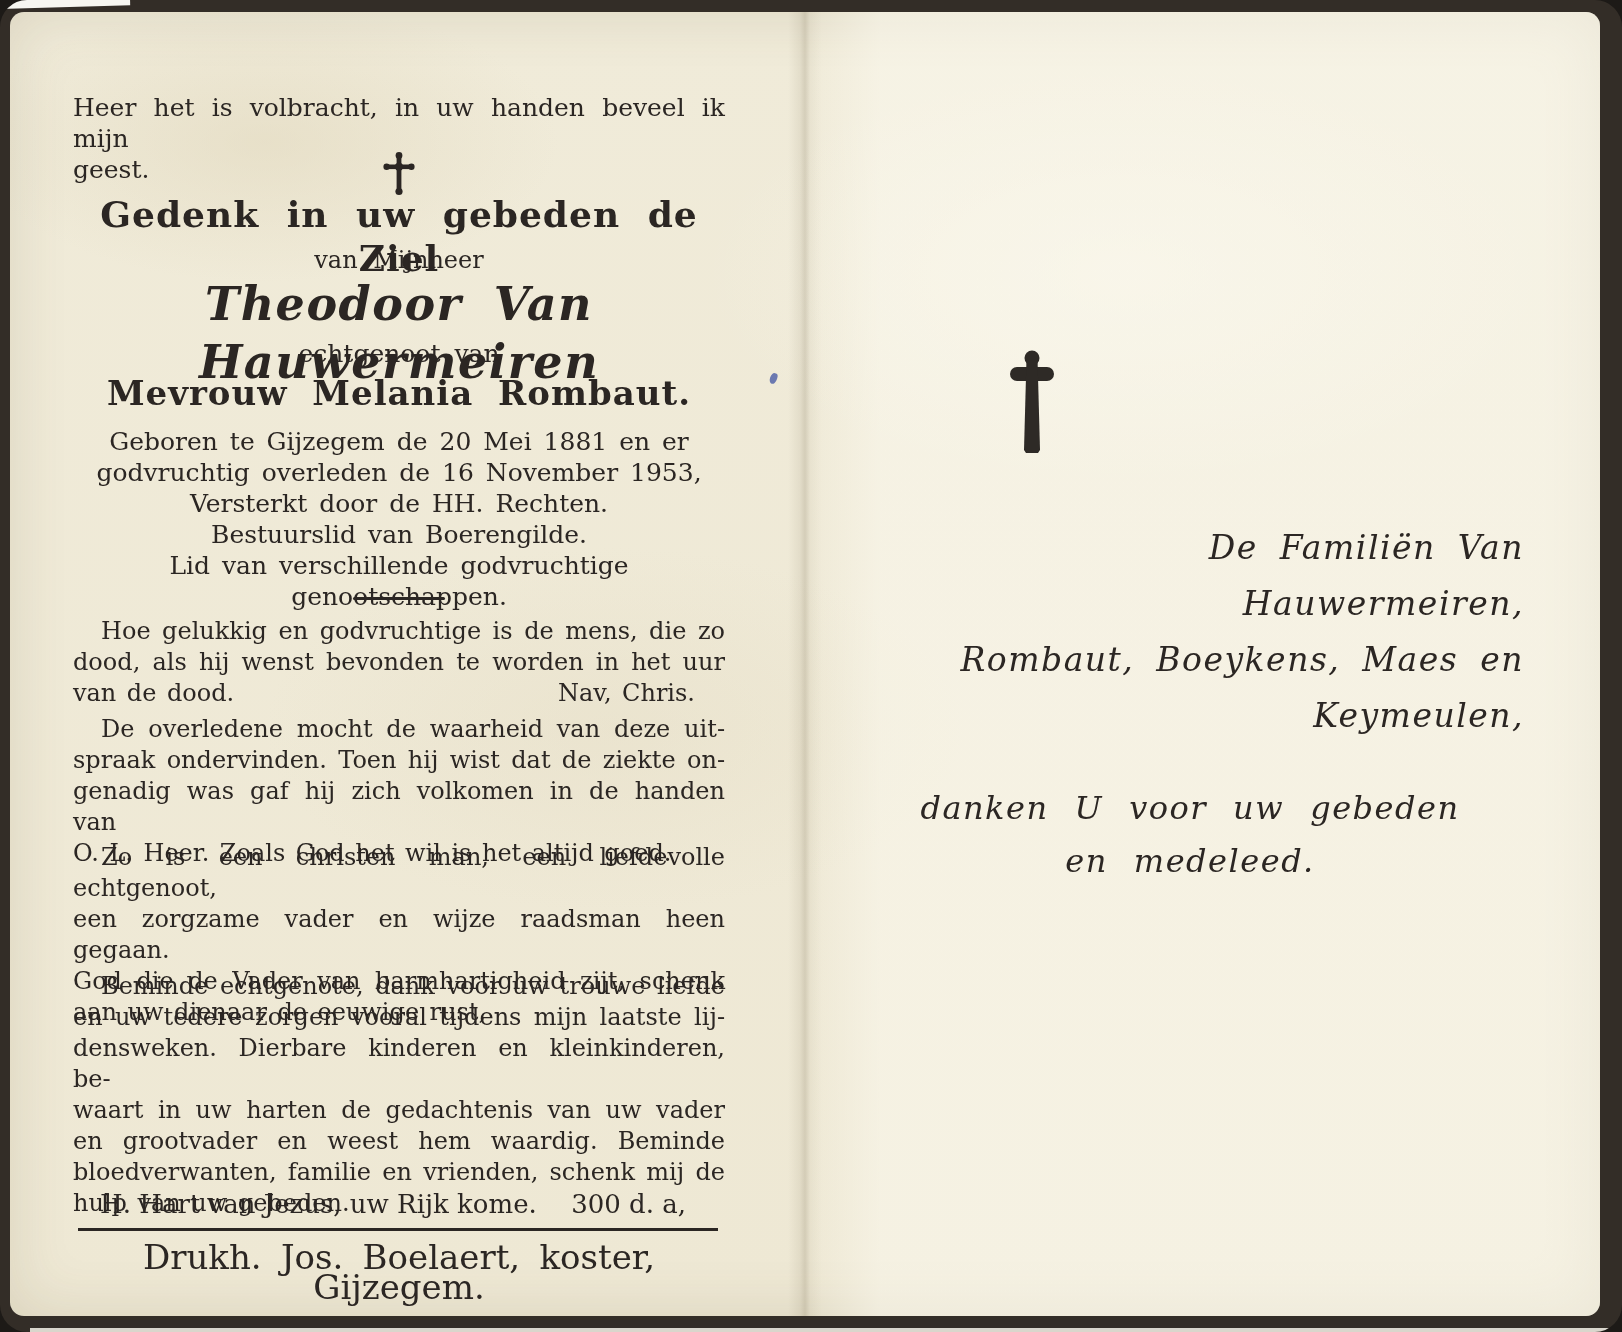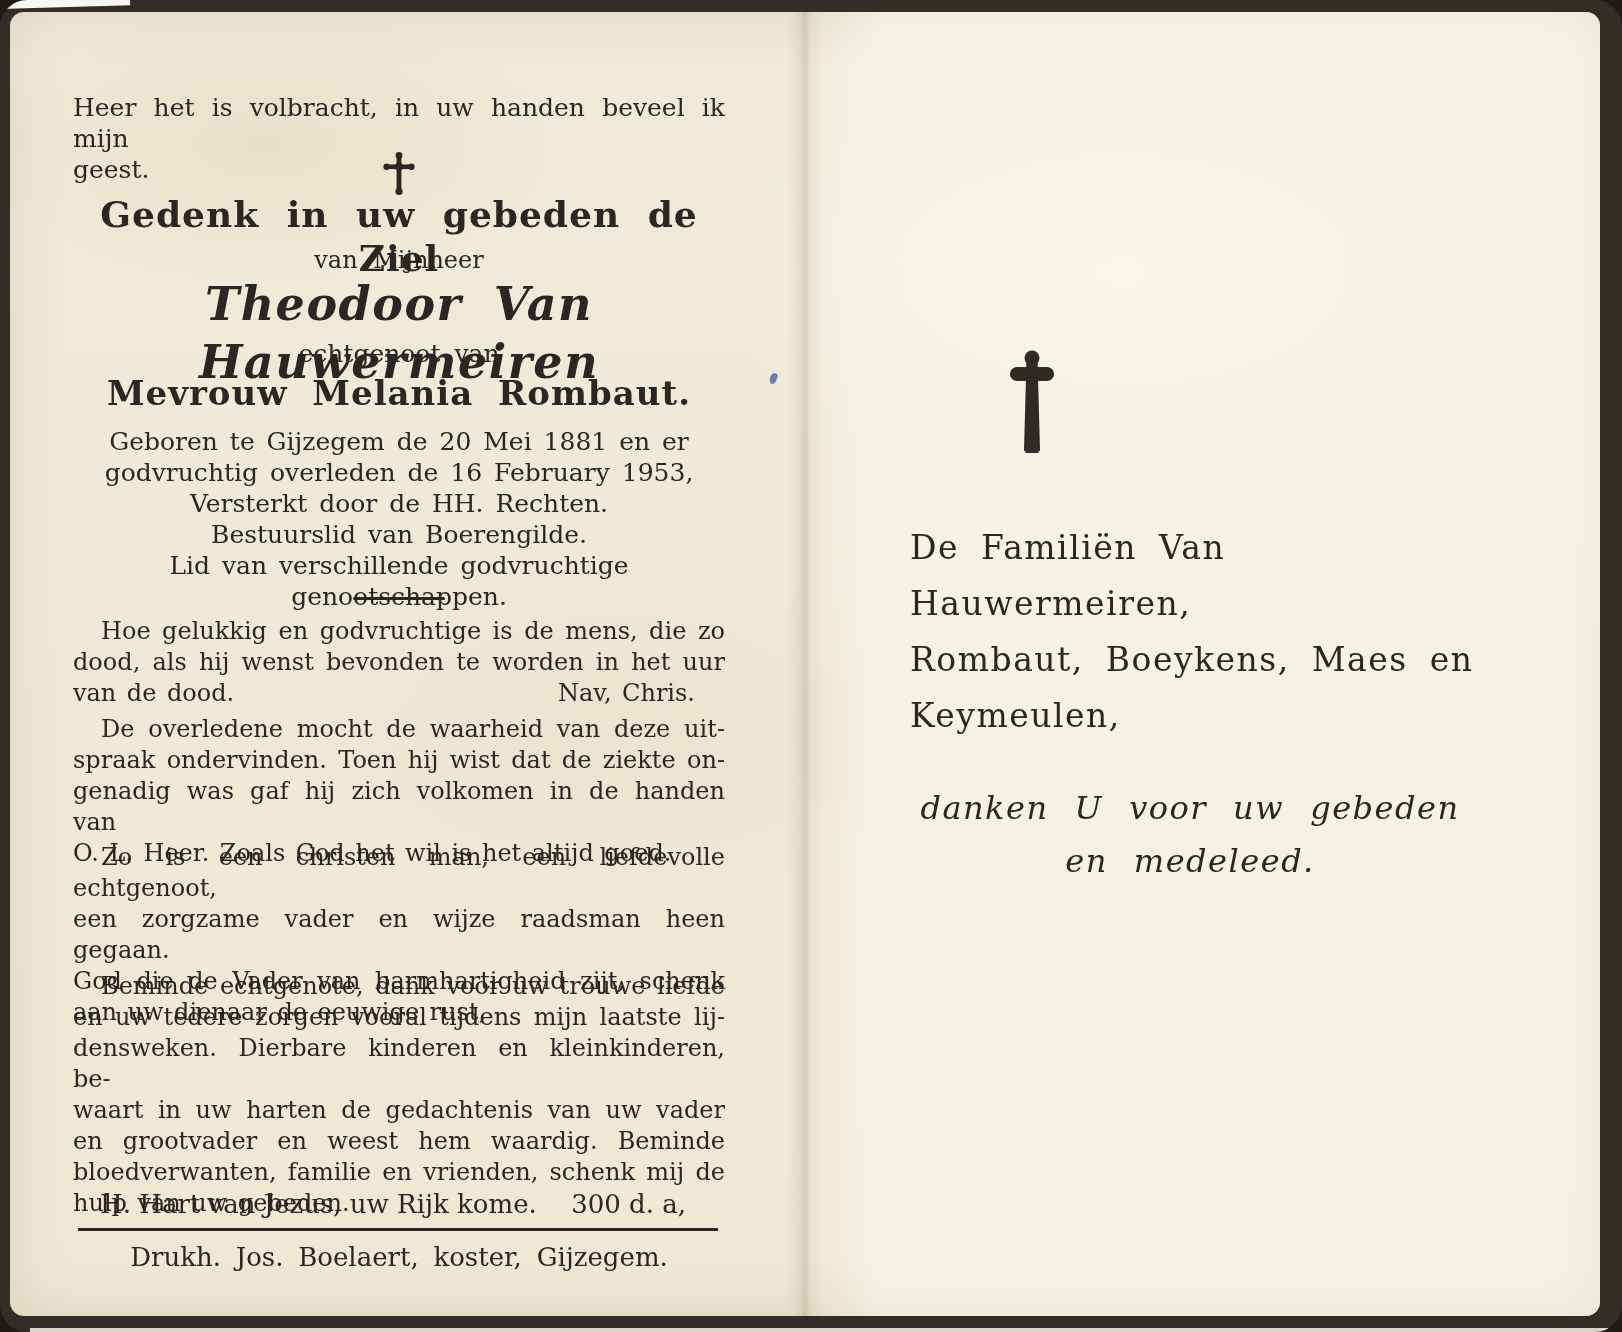--- a/index.html
+++ b/index.html
@@ -57,26 +57,26 @@
   .divider { top:585px; left:343px; width:92px; height:3px; background:#2b2623; border-radius:2px; }
   .bodytext { font-size:24px; line-height:31px; word-spacing:.12em; }
   .quote { top:604px; }
   .para2 { top:702px; }
   .para3 { top:830px; }
   .para4 { top:959px; }
   .split { display:flex; justify-content:space-between; }
   .attr-right { padding-right:30px; }
   .prayer-row { top:1177px; font-size:26px; line-height:31px; padding-left:27px; padding-right:39px; box-sizing:border-box; }
   .rule { top:1216px; left:68px; width:640px; height:3px; background:#2b2623; }
-  .printer { top:1230px; font-size:26px; line-height:30px; word-spacing:.25em; }
+  .printer { top:1230px; font-size:34px; line-height:30px; word-spacing:.25em; }
 
   
   .cross-large { top:334px; left:998px; }
-  .family { top:508px; left:900px; width:614px; text-align:left;
-            font-size:33px; line-height:56px; word-spacing:10px; letter-spacing:1.5px; }
+  .family { top:508px; left:900px; width:614px; text-align:right;
+            font-size:33px; line-height:56px; word-spacing:10px; letter-spacing:1.5px;font-style:italic; }
   .thanks { top:770px; left:880px; width:600px; text-align:center;
             font-size:32px; line-height:53px; word-spacing:.45em; letter-spacing:1.5px;font-style:italic; }
   .ink-speck {
     position:absolute; left:760px; top:361px; width:7px; height:11px;
     background:#4a5ca6; border-radius:50% 40% 55% 50%; opacity:.8; transform:rotate(18deg);
   }
 </style>
 </head>
 <body>
 
@@ -111,21 +111,21 @@
       </div>
 
       <div class="abs col-l center heading ink">Gedenk in uw gebeden de Ziel</div>
       <div class="abs col-l center subheading ink">van Mijnheer</div>
       <div class="abs col-l center deceased-name ink">Theodoor Van Hauwermeiren</div>
       <div class="abs col-l center relation ink">echtgenoot van</div>
       <div class="abs col-l center spouse ink">Mevrouw Melania Rombaut.</div>
 
       <div class="abs col-l center vita ink">
         <span class="line">Geboren te Gijzegem de 20 Mei 1881 en er</span>
-        <span class="line">godvruchtig overleden de 16 February 1953,</span>
+        <span class="line">godvruchtig overleden de 16 November 1953,</span>
         <span class="line">Versterkt door de HH. Rechten.</span>
         <span class="line">Bestuurslid van Boerengilde.</span>
         <span class="line">Lid van verschillende godvruchtige genootschappen.</span>
       </div>
 
       <div class="abs divider"></div>
 
       <div class="abs col-l bodytext quote ink">
         <span class="line just ind">Hoe gelukkig en godvruchtige is de mens, die zo</span>
         <span class="line just">dood, als hij wenst bevonden te worden in het uur</span>

